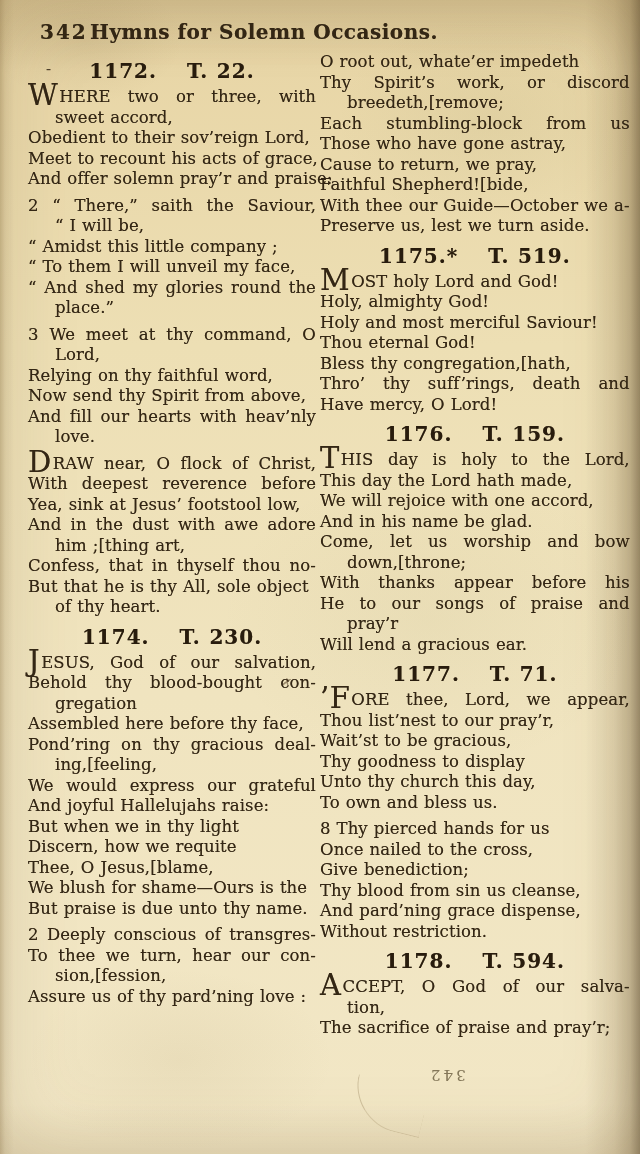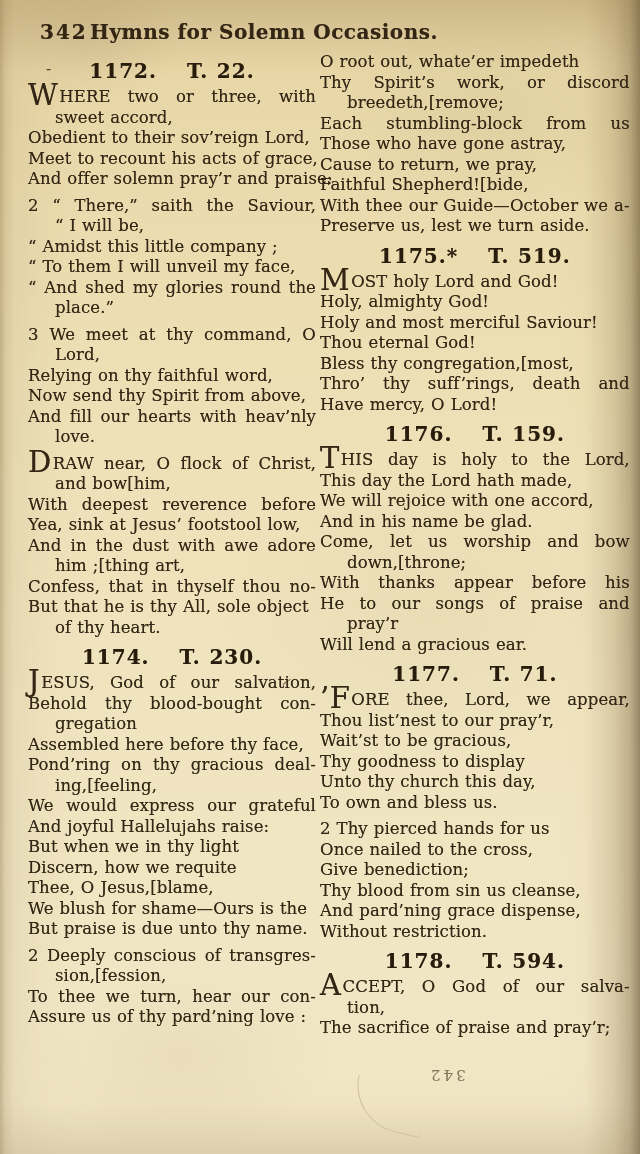--- a/index.html
+++ b/index.html
@@ -74,24 +74,20 @@
         <div class="stanza">
           <div class="line jst"><span>3 We meet at thy command, O</span></div>
           <div class="line ind"><span>Lord,</span></div>
           <div class="line"><span>Relying on thy faithful word,</span></div>
           <div class="line"><span>Now send thy Spirit from above,</span></div>
           <div class="line jst"><span>And fill our hearts with heav’nly</span></div>
           <div class="line ind"><span>love.</span></div>
         </div>
         <div class="stanza">
           <div class="line jst"><span class="cap">D</span><span>RAW near, O flock of Christ,</span></div>
-          <div class="line ind tagline">
-            <span>and bow</span>
-            <span class="tag">[him,</span>
-          </div>
           <div class="line jst"><span>With deepest reverence before</span></div>
           <div class="line"><span>Yea, sink at Jesus’ footstool low,</span></div>
           <div class="line jst"><span>And in the dust with awe adore</span></div>
           <div class="line ind tagline">
             <span>him ;</span>
             <span class="tag">[thing art,</span>
           </div>
           <div class="line jst"><span>Confess, that in thyself thou no-</span></div>
           <div class="line"><span>But that he is thy All, sole object</span></div>
           <div class="line ind"><span>of thy heart.</span></div>
@@ -113,25 +109,25 @@
           <div class="line"><span>Discern, how we requite</span></div>
           <div class="line tagline">
             <span>Thee, O Jesus,</span>
             <span class="tag">[blame,</span>
           </div>
           <div class="line"><span>We blush for shame—Ours is the</span></div>
           <div class="line"><span>But praise is due unto thy name.</span></div>
         </div>
         <div class="stanza">
           <div class="line jst"><span>2 Deeply conscious of transgres-</span></div>
+          <div class="line jst"><span>To thee we turn, hear our con-</span></div>
           <div class="line ind tagline">
             <span>sion,</span>
             <span class="tag">[fession,</span>
           </div>
-          <div class="line jst"><span>To thee we turn, hear our con-</span></div>
           <div class="line"><span>Assure us of thy pard’ning love :</span></div>
         </div>
       </div>
     <div class="divider"></div>
     <div class="col col-right">
         <div class="stanza">
           <div class="line"><span>O root out, whate’er impedeth</span></div>
           <div class="line jst"><span>Thy Spirit’s work, or discord</span></div>
           <div class="line ind tagline">
             <span>breedeth,</span>
@@ -148,21 +144,21 @@
           <div class="line"><span>Preserve us, lest we turn aside.</span></div>
         </div>
         <div class="hh"><span class="num">1175.*</span><span class="tune">T. 519.</span></div>
         <div class="stanza">
           <div class="line"><span class="cap">M</span><span>OST holy Lord and God!</span></div>
           <div class="line"><span>Holy, almighty God!</span></div>
           <div class="line"><span>Holy and most merciful Saviour!</span></div>
           <div class="line"><span>Thou eternal God!</span></div>
           <div class="line tagline">
             <span>Bless thy congregation,</span>
-            <span class="tag">[most,</span>
+            <span class="tag">[hath,</span>
           </div>
           <div class="line jst"><span>Thro’ thy suff’rings, death and</span></div>
           <div class="line"><span>Have mercy, O Lord!</span></div>
         </div>
         <div class="hh"><span class="num">1176.</span><span class="tune">T. 159.</span></div>
         <div class="stanza">
           <div class="line jst"><span class="cap">T</span><span>HIS day is holy to the Lord,</span></div>
           <div class="line"><span>This day the Lord hath made,</span></div>
           <div class="line"><span>We will rejoice with one accord,</span></div>
           <div class="line"><span>And in his name be glad.</span></div>
@@ -179,21 +175,21 @@
         <div class="hh"><span class="num">1177.</span><span class="tune">T. 71.</span></div>
         <div class="stanza">
           <div class="line jst"><span class="cap">’F</span><span>ORE thee, Lord, we appear,</span></div>
           <div class="line"><span>Thou list’nest to our pray’r,</span></div>
           <div class="line"><span>Wait’st to be gracious,</span></div>
           <div class="line"><span>Thy goodness to display</span></div>
           <div class="line"><span>Unto thy church this day,</span></div>
           <div class="line"><span>To own and bless us.</span></div>
         </div>
         <div class="stanza">
-          <div class="line"><span>2 Thy pierced hands for us</span></div>
+          <div class="line"><span>8 Thy pierced hands for us</span></div>
           <div class="line"><span>Once nailed to the cross,</span></div>
           <div class="line"><span>Give benediction;</span></div>
           <div class="line"><span>Thy blood from sin us cleanse,</span></div>
           <div class="line"><span>And pard’ning grace dispense,</span></div>
           <div class="line"><span>Without restriction.</span></div>
         </div>
         <div class="hh"><span class="num">1178.</span><span class="tune">T. 594.</span></div>
         <div class="stanza">
           <div class="line jst"><span class="cap">A</span><span>CCEPT, O God of our salva-</span></div>
           <div class="line ind"><span>tion,</span></div>

